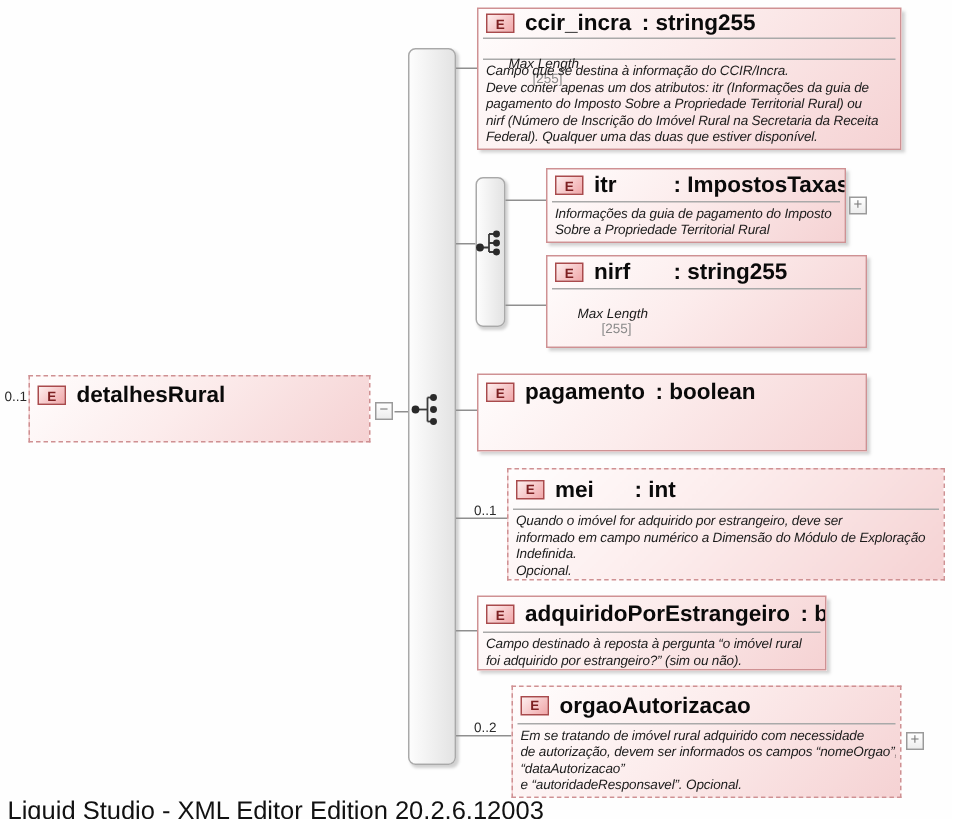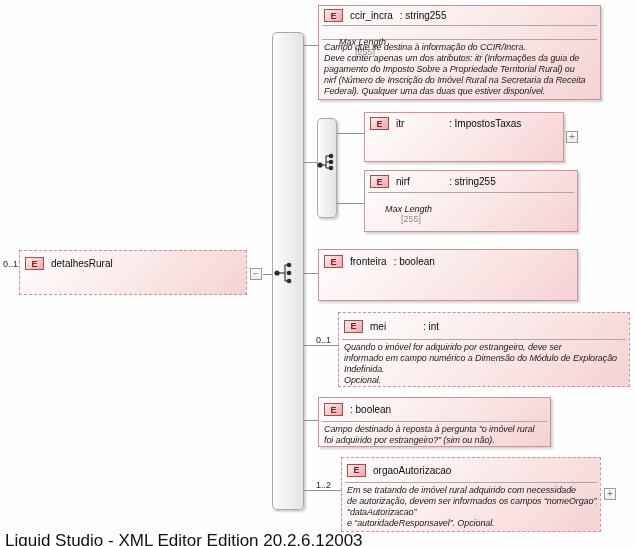--- a/index.html
+++ b/index.html
@@ -16,21 +16,21 @@
     overflow:hidden;
   }
   .ebox.dashed { border-style:dashed; box-shadow:none; }
   .title { display:flex; align-items:center; gap:7px; padding:0 5px; height:20px; position:relative; }
   .eicon {
     width:19px; height:13px; flex:0 0 19px; box-sizing:border-box;
     border:1px solid #a94a4c; background:linear-gradient(135deg,#fdeeee,#f0a6a8);
     color:#7d2022; font-size:9px; font-weight:bold;
     display:flex; align-items:center; justify-content:center;
   }
-  .tname, .ttype { font-weight:normal; font-size:10px; color:#0a0a0a; white-space:pre; }
+  .tname, .ttype { font-weight:bold; font-size:15px; color:#0a0a0a; white-space:pre; }
   .cols .ttype { position:absolute; left:84px; }
   .facet {
     border-top:1px solid #a9a9a9; margin:0 3px; padding:1px 2px 0 2px;
     font-size:9px; height:12px; white-space:pre;
   }
   .flabel { font-style:italic; color:#1a1a1a;text-align:right; }
   .fval { color:#8a8a8a; margin-left:16px; }
   .annot {
     border-top:1px solid #a9a9a9; margin:0 3px; padding:2px 2px;
     font-size:9px; font-style:italic; color:#1c1c1c;
@@ -133,66 +133,69 @@
 
   <div class="hline" style="left:337px; top:133px; width:27px;"></div>
   <div class="hline" style="left:337px; top:203px; width:27px;"></div>
 
   <div class="ebox cols" style="left:364px; top:112px; width:200px; height:50px;">
     <div class="title" style="height:21px;">
       <span class="eicon">E</span>
       <span class="tname">itr</span>
       <span class="ttype">: ImpostosTaxas</span>
     </div>
+    <div class="annot">Informações da guia de pagamento do Imposto
+Sobre a Propriedade Territorial Rural</div>
   </div>
   <div class="expander" style="left:566px; top:131px;">+</div>
 
   <div class="ebox cols" style="left:364px; top:170px; width:214px; height:62px;">
     <div class="title" style="height:21px;">
       <span class="eicon">E</span>
       <span class="tname">nirf</span>
       <span class="ttype">: string255</span>
     </div>
     <div class="facet">
       <span class="flabel">Max Length</span>
       <span class="fval">[255]</span>
     </div>
   </div>
 
   <div class="ebox" style="left:318px; top:249px; width:260px; height:52px;">
     <div class="title" style="height:23px;">
       <span class="eicon">E</span>
-      <span class="tname">fronteira</span>
+      <span class="tname">pagamento</span>
       <span class="ttype">: boolean</span>
     </div>
   </div>
 
   <div class="card" style="left:316px; top:335px;">0..1</div>
   <div class="ebox dashed cols" style="left:338px; top:312px; width:292px; height:75px;">
     <div class="title" style="height:26px;">
       <span class="eicon">E</span>
       <span class="tname">mei</span>
       <span class="ttype">: int</span>
     </div>
     <div class="annot">Quando o imóvel for adquirido por estrangeiro, deve ser
 informado em campo numérico a Dimensão do Módulo de Exploração
 Indefinida.
 Opcional.</div>
   </div>
 
   <div class="ebox" style="left:318px; top:397px; width:233px; height:50px;">
     <div class="title" style="height:23px;">
       <span class="eicon">E</span>
+      <span class="tname">adquiridoPorEstrangeiro</span>
       <span class="ttype">: boolean</span>
     </div>
     <div class="annot">Campo destinado à reposta à pergunta “o imóvel rural
 foi adquirido por estrangeiro?” (sim ou não).</div>
   </div>
 
-  <div class="card" style="left:316px; top:480px;">1..2</div>
+  <div class="card" style="left:316px; top:480px;">0..2</div>
   <div class="ebox dashed" style="left:341px; top:457px; width:260px; height:75px;">
     <div class="title" style="height:24px;">
       <span class="eicon">E</span>
       <span class="tname">orgaoAutorizacao</span>
     </div>
     <div class="annot">Em se tratando de imóvel rural adquirido com necessidade
 de autorização, devem ser informados os campos “nomeOrgao”,
 “dataAutorizacao”
 e “autoridadeResponsavel”. Opcional.</div>
   </div>

